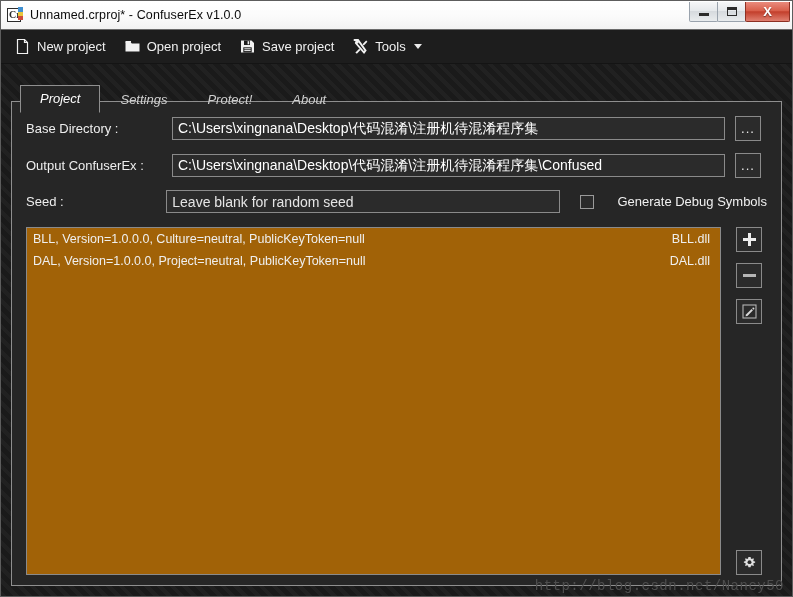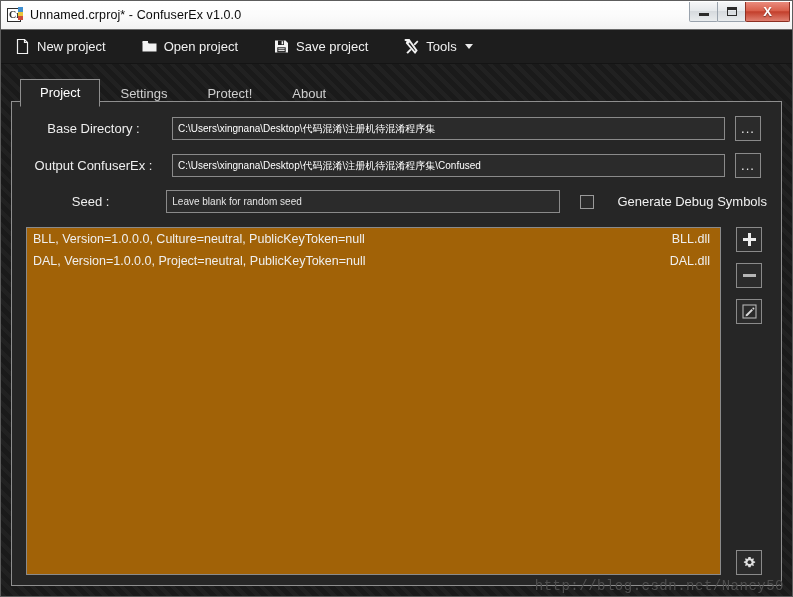--- a/index.html
+++ b/index.html
@@ -94,21 +94,21 @@
     text-shadow: 0 1px 1px rgba(0,0,0,.45);
   }
 
   
   #toolbar {
     height: 34px;
     flex: 0 0 34px;
     background: #1d1d1d;
     display: flex;
     padding-left: 11px;
-    gap: 31px;
+    gap: 14px;
     border-bottom: 1px solid #141414;
   }
   .tb-item {
     display: flex;
     align-items: center;
     gap: 6px;
     color: #f0f0f0;
     font-size: 13px;
     cursor: default;
     white-space: nowrap;
@@ -147,22 +147,23 @@
     padding-left: 9px;
     position: relative;
     z-index: 3;
   }
   .tab {
     font-size: 13px;
     color: #cfcfcf;
     padding: 6px 20px 6px 20px;
     cursor: default;
     position: relative;
-    top: 5px;
-    white-space: nowrap;
+    top: 11px;
+    white-space: nowrap;
+    font-style: italic;
   }
   .tab.active {
     color: #ffffff;
     background: #262626;
     border: 1px solid #8f8f8f;
     border-bottom: 1px solid #262626;
     padding: 5px 19px 6px 19px;
   }
 
   
@@ -177,32 +178,32 @@
     flex-direction: column;
   }
 
   .form-row {
     display: flex;
     align-items: center;
     margin-bottom: 12px;
   }
   .form-label {
     width: 146px;
-    text-align: center;
+    text-align: left;
     padding-right: 11px;
     color: #eeeeee;
     font-size: 13px;
     white-space: nowrap;
   }
   .txtbox {
     height: 23px;
     background: #2b2b2b;
     border: 1px solid #8a8a8a;
     color: #ffffff;
-    font-size: 10px;
+    font-size: 14px;
     padding: 0 5px;
     display: flex;
     align-items: center;
     white-space: nowrap;
     overflow: hidden;
     font-family: "Liberation Sans", "DejaVu Sans", sans-serif;
   }
   .txtbox.wide { width: 553px; }
   .txtbox.seed { width: 411px; color: #e5e5e5; }
 

